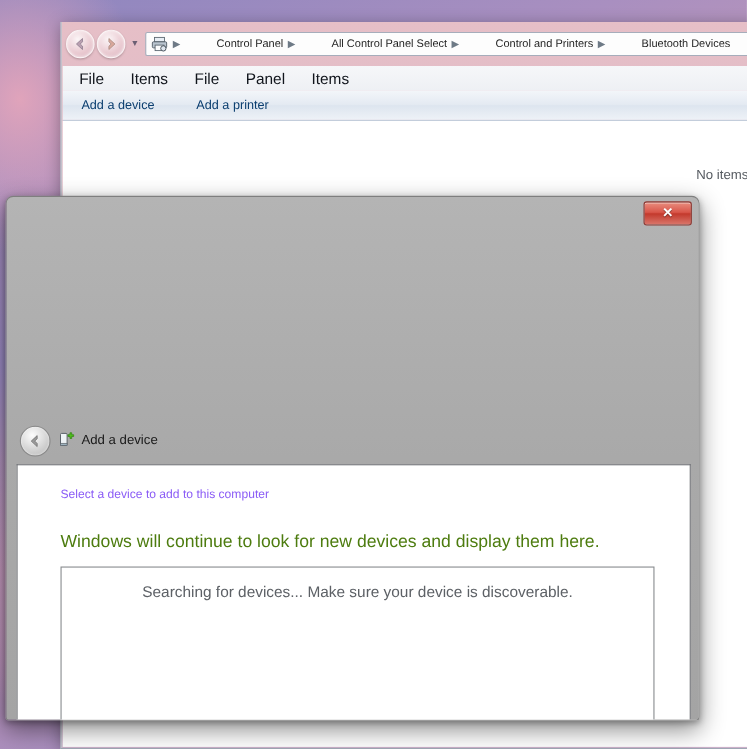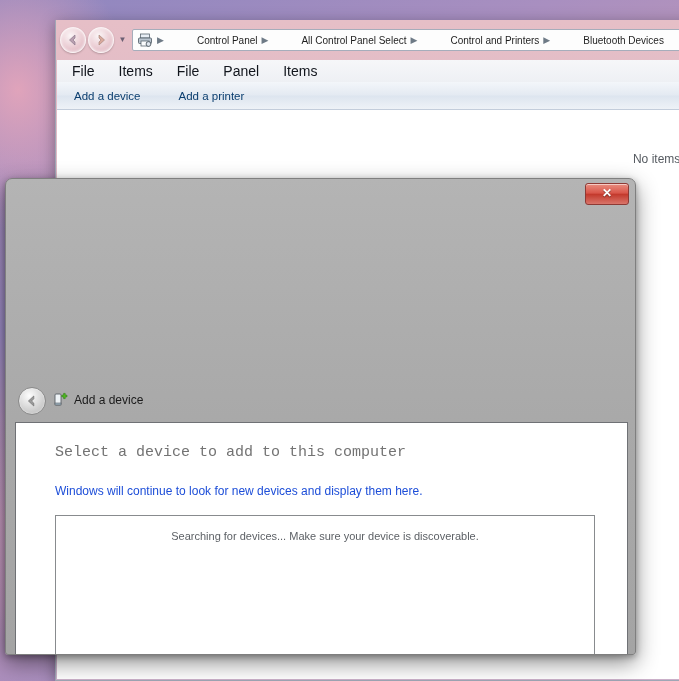--- a/index.html
+++ b/index.html
@@ -215,45 +215,44 @@
     height: 363px;
     background: #ffffff;
     border: 1px solid #6f7175;
     border-bottom: none;
     box-sizing: border-box;
     overflow: hidden;
   }
   #dlg-heading {
     position: absolute;
     left: 39px; top: 21px;
-    font-size: 15px;
-    color: #737373;
-    font-family: Liberation Mono, monospace;
+    font-size: 11px;
+    color: #8b5cf6;
   }
   #dlg-sub {
     position: absolute;
     left: 39px; top: 61px;
-    font-size: 12px;
-    color: #1d4ed8;
+    font-size: 16px;
+    color: #4d7c0f;
   }
   #device-list {
     position: absolute;
     left: 39px; top: 92px;
     width: 540px; height: 205px;
     background: #ffffff;
     border: 1px solid #888b8e;
     box-sizing: border-box;
   }
   #searching-text {
     position: absolute;
     left: 50%;
     transform: translateX(-50%);
     top: 14px;
     white-space: nowrap;
-    font-size: 11px;
+    font-size: 14px;
     color: #5d6166;
   }
 </style>
 </head>
 <body>
 
 <div id="desktop"></div>
 
 <div id="explorer">
   <div id="explorer-frame">

